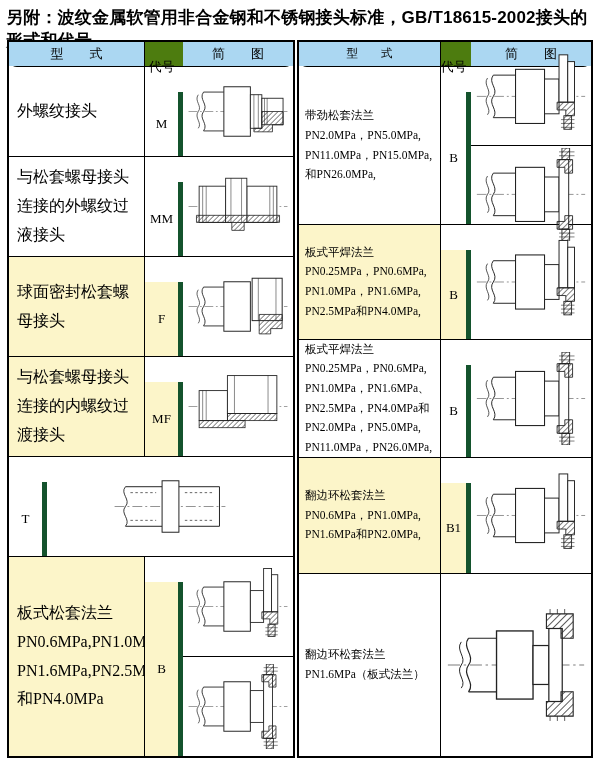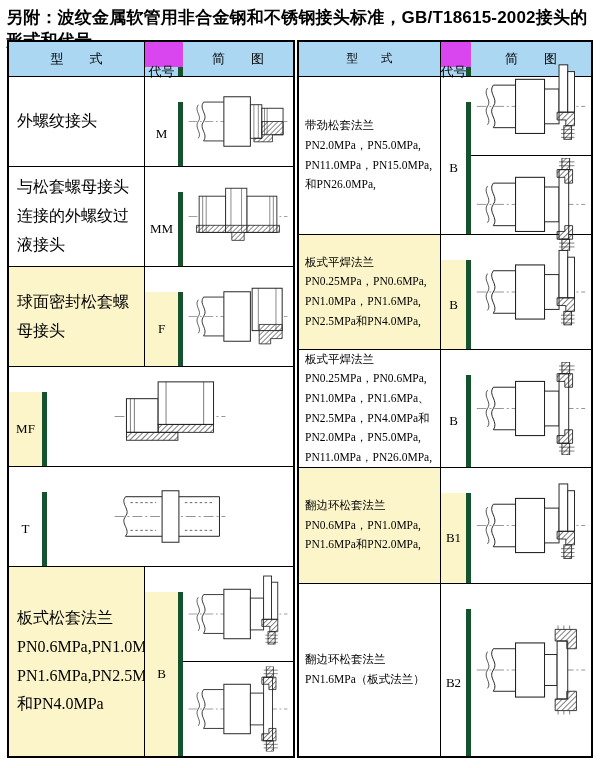--- a/index.html
+++ b/index.html
@@ -29,21 +29,21 @@
   #right-table .c-type{width:142px;font-size:11.5px;line-height:1.7;padding:4px 6px;}
   .c-code{
     width:38px;border-right:5px solid #14532d;display:flex;align-items:center;
     justify-content:center;font-size:13px;margin-top:25px;
   }
   #right-table .c-code{width:30px;}
   .c-diag{flex:1;display:flex;align-items:center;justify-content:center;padding:2px;text-align:right;}
   .c-diag.split{flex-direction:column;padding:0;}
   .half{flex:1;width:100%;display:flex;align-items:center;justify-content:center;box-sizing:border-box;padding:2px;}
   .half.first{border-bottom:1px solid #000;}
-  .thead{height:35px;background:#d946ef;}
+  .thead{height:25px;background:#4d7c0f;border-radius:8px;}
   .thead .cell{background:#abd7f2;display:flex;align-items:center;justify-content:center;
     font-size:13px;white-space:pre;}
   .hl .c-type,.hl .c-code{background:#fcf5c9;}
   .diag-svg{width:100%;height:100%;max-height:190px;display:block;}
 </style>
 </head>
 <body>
 
 <svg width="0" height="0" style="position:absolute" aria-hidden="true">
   <defs>
@@ -174,20 +174,21 @@
     <div class="cell c-type">球面密封松套螺母接头</div>
     <div class="cell c-code">F</div>
     <div class="cell c-diag">
       <svg class="diag-svg" viewBox="0 0 120 96">
           <use href="#sym-f"></use>
         </svg>
     </div>
   </div>
 
   <div class="trow hl" style="height:100px">
+    <div class="cell c-type">与松套螺母接头连接的内螺纹过渡接头</div>
     <div class="cell c-code">MF</div>
     <div class="cell c-diag">
       <svg class="diag-svg" viewBox="0 0 120 96">
           <use href="#sym-mf"></use>
         </svg>
     </div>
   </div>
 
   <div class="trow" style="height:100px">
     <div class="cell c-code">T</div>
@@ -282,20 +283,19 @@
     <div class="cell c-diag">
       <svg class="diag-svg" viewBox="0 0 120 96">
           <use href="#sym-flange-up"></use>
         </svg>
     </div>
   </div>
 
   <div class="trow last">
     <div class="cell c-type">翻边环松套法兰
 PN1.6MPa（板式法兰）</div>
-    <div class="cell c-code">B2</div>
     <div class="cell c-diag">
       <svg class="diag-svg" viewBox="0 0 120 96">
           <use href="#sym-flange-b2"></use>
         </svg>
     </div>
   </div>
 </div>
 
 </body></html>

